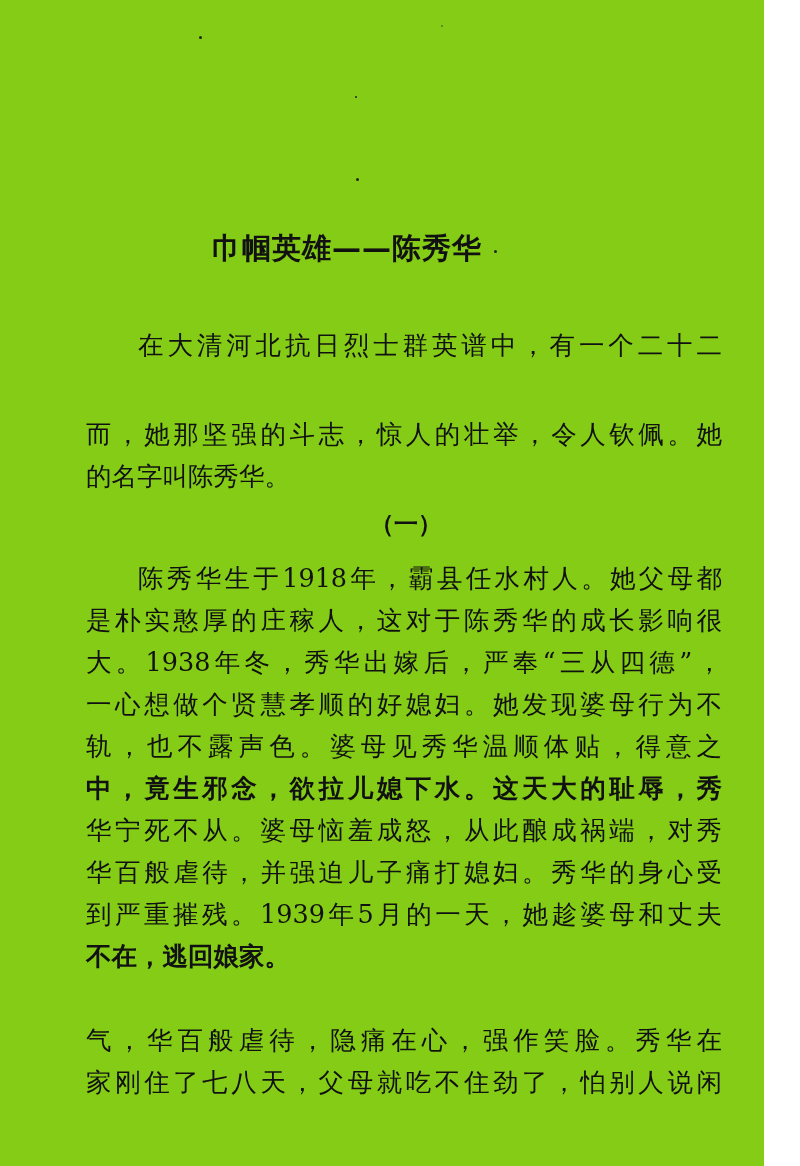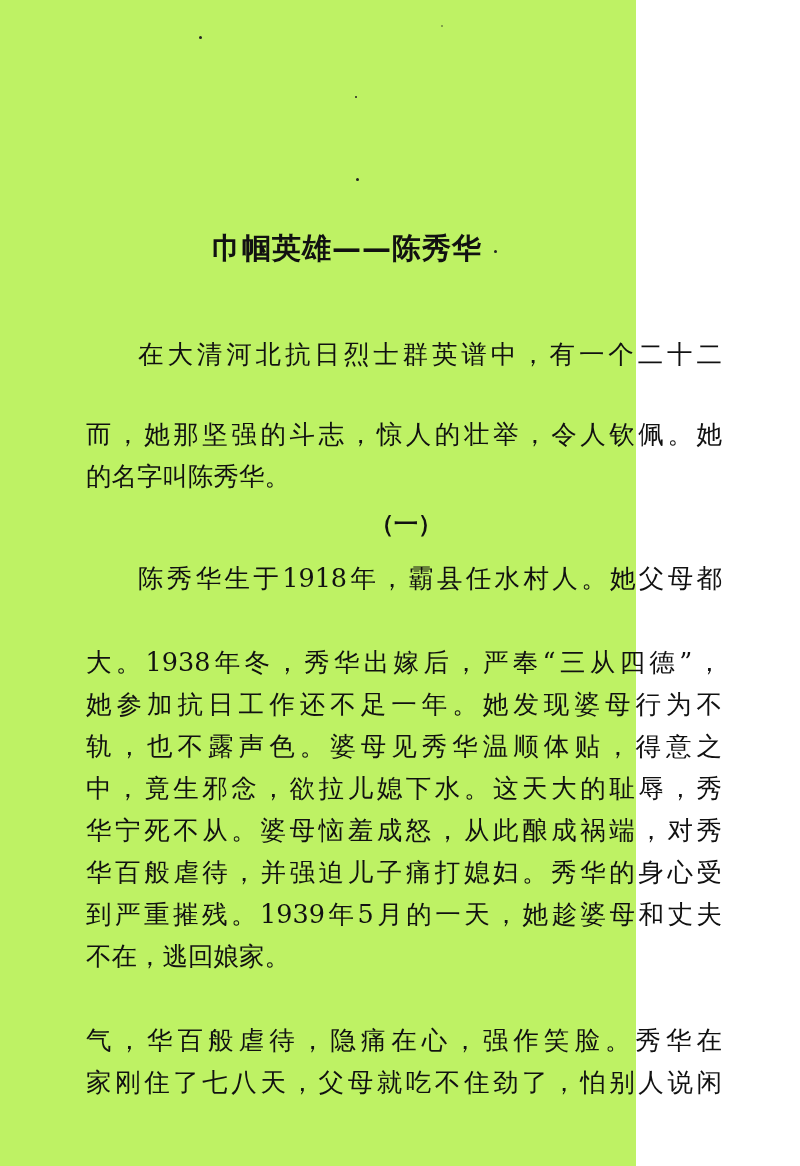--- a/index.html
+++ b/index.html
@@ -11,22 +11,22 @@
     width: 800px;
     height: 1166px;
     position: relative;
     overflow: hidden;
     font-family: "DejaVu Serif", "Liberation Serif", serif;
     color: #111111;
   }
   .page {
     position: absolute;
     left: 0; top: 0;
-    width: 636px; height: 1166px;
-    background: #bef264;
+    width: 764px; height: 1166px;
+    background: #84cc16;
   }
   .title {
     position: absolute;
     top: 228px;
     left: 212px;
     font-size: 29px;
     font-weight: bold;
     letter-spacing: 1px;
     line-height: 40px;
     white-space: nowrap;
@@ -67,35 +67,36 @@
     border-radius: 50%;
   }
 </style>
 </head>
 <body>
 
 <div class="page">
 
   <div class="title">巾帼英雄——陈秀华</div>
 
-  <div class="line indent" style="top:336px;">在大清河北抗日烈士群英谱中，有一个二十二</div>
+  <div class="line indent" style="top:327px;">在大清河北抗日烈士群英谱中，有一个二十二</div>
   <div class="line last" style="top:458px;">的名字叫陈秀华。</div>
   <div class="line" style="top:416px;">而，她那坚强的斗志，惊人的壮举，令人钦佩。她</div>
 
   <div class="section-head">（一）</div>
 
   <div class="line indent" style="top:560px;">陈秀华生于1918年，霸县任水村人。她父母都</div>
+  <div class="line" style="top:602px;">是朴实憨厚的庄稼人，这对于陈秀华的成长影响很</div>
   <div class="line" style="top:644px;">大。1938年冬，秀华出嫁后，严奉“三从四德”，</div>
-  <div class="line" style="top:686px;">她参加抗日工作还不足一年。她发现婆母行为不</div>
+  <div class="line" style="top:686px;">一心想做个贤慧孝顺的好媳妇。她发现婆母行为不</div>
   <div class="line" style="top:728px;">轨，也不露声色。婆母见秀华温顺体贴，得意之</div>
-  <div class="line" style="top:770px;">中，竟生邪念，欲拉儿媳下水。这天大的耻辱，秀</div>
+  <div class="line" style="top:770px;font-weight:bold;">中，竟生邪念，欲拉儿媳下水。这天大的耻辱，秀</div>
   <div class="line" style="top:812px;">华宁死不从。婆母恼羞成怒，从此酿成祸端，对秀</div>
   <div class="line" style="top:854px;">华百般虐待，并强迫儿子痛打媳妇。秀华的身心受</div>
   <div class="line" style="top:896px;">到严重摧残。1939年5月的一天，她趁婆母和丈夫</div>
-  <div class="line last" style="top:938px;">不在，逃回娘家。</div>
+  <div class="line last" style="top:938px;font-weight:bold;">不在，逃回娘家。</div>
 
   <div class="line" style="top:1022px;">气，华百般虐待，隐痛在心，强作笑脸。秀华在</div>
   <div class="line" style="top:1064px;">家刚住了七八天，父母就吃不住劲了，怕别人说闲</div>
 
   <span class="speck" style="left:199px;top:36px;width:3px;height:3px;"></span>
   <span class="speck" style="left:355px;top:96px;width:2px;height:2px;"></span>
   <span class="speck" style="left:356px;top:178px;width:3px;height:3px;"></span>
   <span class="speck" style="left:494px;top:250px;width:3px;height:3px;"></span>
   <span class="speck" style="left:441px;top:25px;width:2px;height:2px;opacity:0.5;"></span>
 </div>

